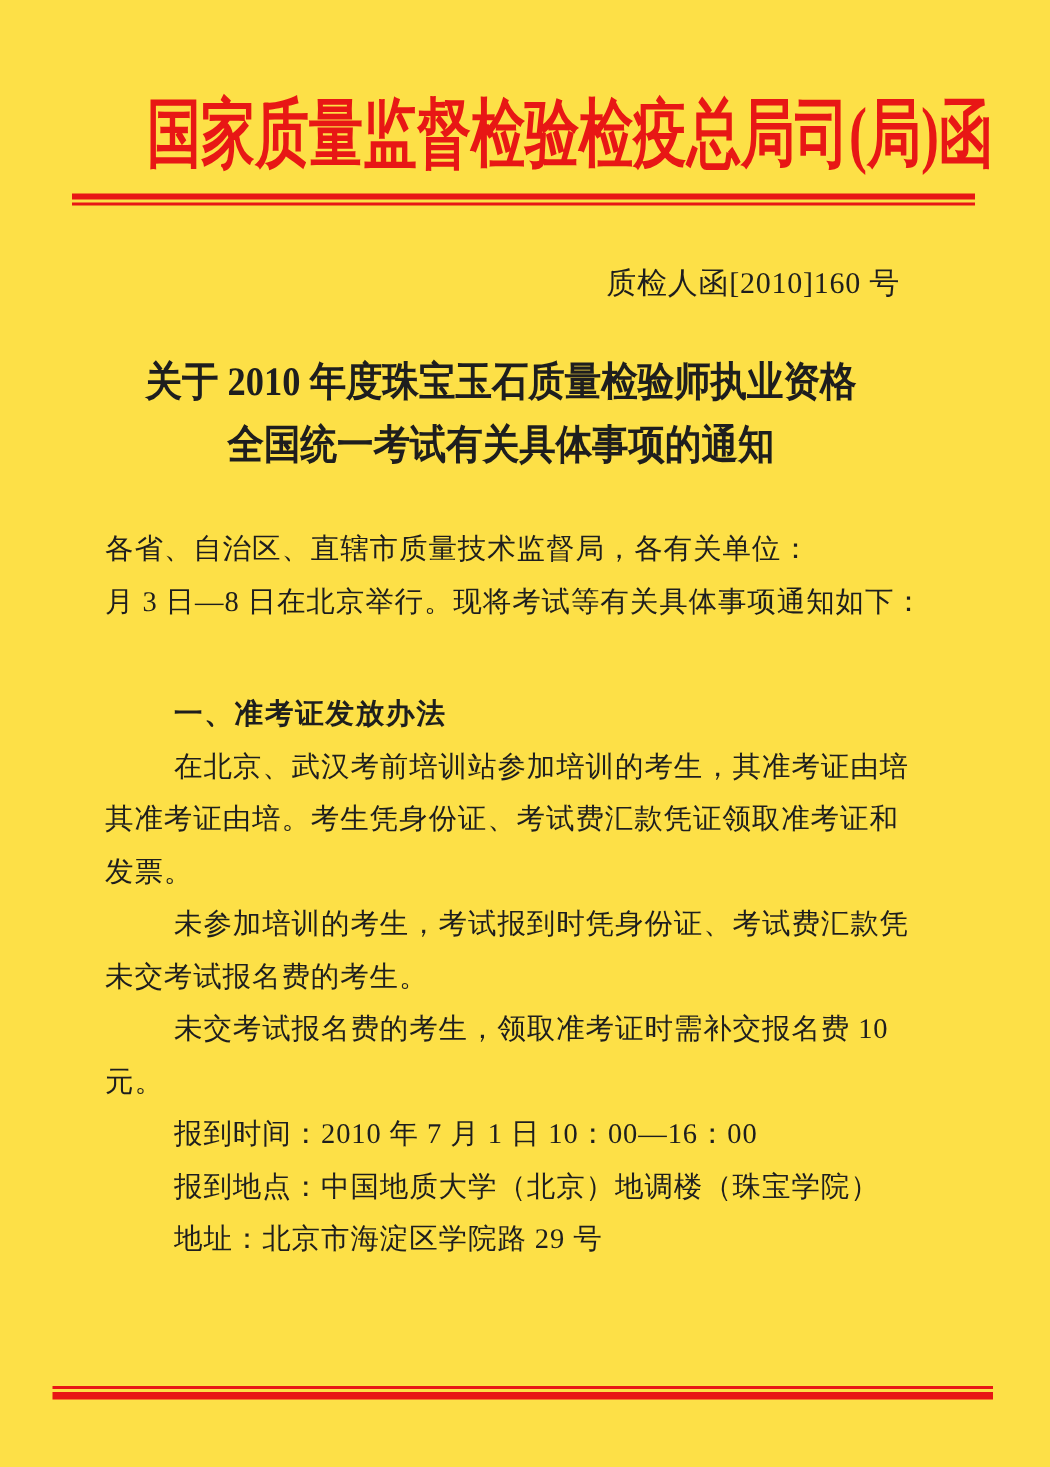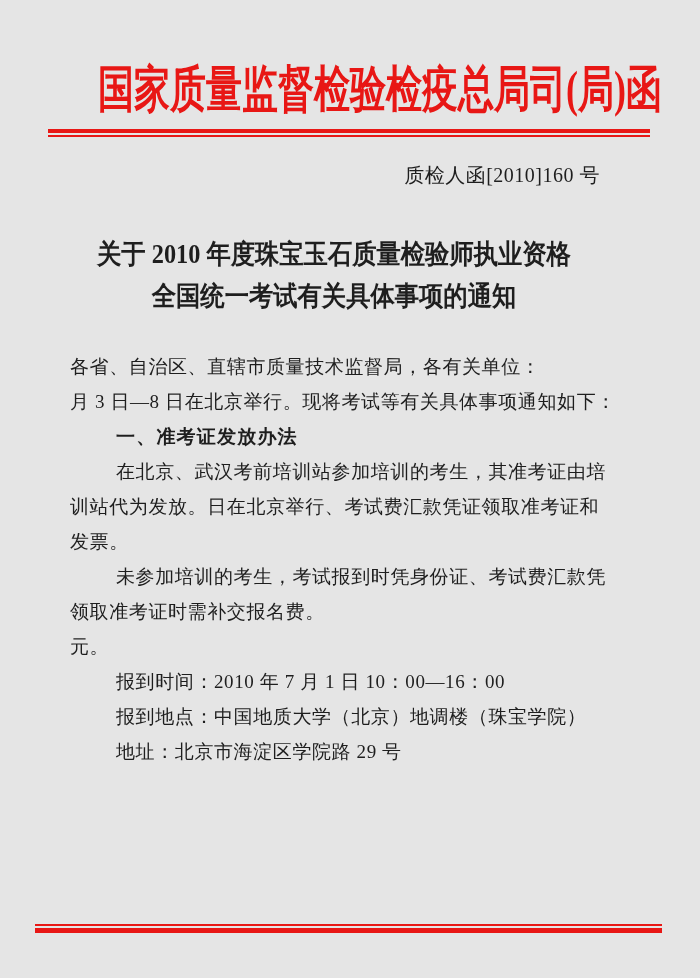--- a/index.html
+++ b/index.html
@@ -39,21 +39,21 @@
   }
   .rule .bar-thick { height: 4px; background: var(--red, #e81715); }
   .rule .bar-thin  { height: 2px; background: var(--red, #e81715); }
   .rule .bar-gap   { height: 2px; background: transparent; }
   .rule-top { top: 129px; }
   .rule-bottom { top: 924px; left: 35px; width: 627px; }
   .rule-bottom .bar-thick { height: 5px; }
 
   .doc-number {
     position: absolute;
-    top: 162px;
+    top: 175px;
     right: 100px;
     font-size: 20px;
     letter-spacing: 0.5px;
     white-space: nowrap;
   }
   .title-block {
     position: absolute;
     top: 233px;
     left: 0;
     width: 668px;
@@ -71,26 +71,26 @@
     left: 70px;
     width: 575px;
     font-size: 19px;
     line-height: 35px;
     letter-spacing: 0.6px;
   }
   .body-block .line {
     white-space: nowrap;
   }
   .body-block .line.indent { padding-left: 46px; }
-  .body-block .line.bold { font-weight: bold; letter-spacing: 1.2px; }
+  .body-block .line.bold { font-weight: bold; letter-spacing: 1.2px; margin-top: 40px; }
 </style>
 </head>
 <body>
 
-<div class="page" style="background: #e5e5e5; color: rgb(30, 30, 30); text-decoration: underline;">
+<div class="page" style="background: #fde047; color: rgb(30, 30, 30); text-decoration: underline;">
 
   <div class="letterhead">国家质量监督检验检疫总局司(局)函</div>
 
   <div class="rule rule-top">
     <div class="bar-thick"></div>
     <div class="bar-gap"></div>
     <div class="bar-thin"></div>
   </div>
 
   <div class="doc-number">质检人函[2010]160 号</div>
@@ -98,24 +98,25 @@
   <div class="title-block">
     <div>关于 2010 年度珠宝玉石质量检验师执业资格</div>
     <div>全国统一考试有关具体事项的通知</div>
   </div>
 
   <div class="body-block">
       <div class="line">各省、自治区、直辖市质量技术监督局，各有关单位：</div>
       <div class="line">月 3 日—8 日在北京举行。现将考试等有关具体事项通知如下：</div>
       <div class="line indent bold">一、准考证发放办法</div>
       <div class="line indent">在北京、武汉考前培训站参加培训的考生，其准考证由培</div>
-      <div class="line">训站代为发放。日在北京举行、考试费汇款凭证领取准考证和</div>
+      <div class="line">其准考证由培。考生凭身份证、考试费汇款凭证领取准考证和</div>
       <div class="line">发票。</div>
       <div class="line indent">未参加培训的考生，考试报到时凭身份证、考试费汇款凭</div>
-      <div class="line">领取准考证时需补交报名费。</div>
+      <div class="line">未交考试报名费的考生。</div>
+      <div class="line indent">未交考试报名费的考生，领取准考证时需补交报名费 10</div>
       <div class="line">元。</div>
       <div class="line indent">报到时间：2010 年 7 月 1 日 10：00—16：00</div>
       <div class="line indent">报到地点：中国地质大学（北京）地调楼（珠宝学院）</div>
       <div class="line indent">地址：北京市海淀区学院路 29 号</div>
     </div>
 
   <div class="rule rule-bottom">
     <div class="bar-thin"></div>
     <div class="bar-gap"></div>
     <div class="bar-thick"></div>

